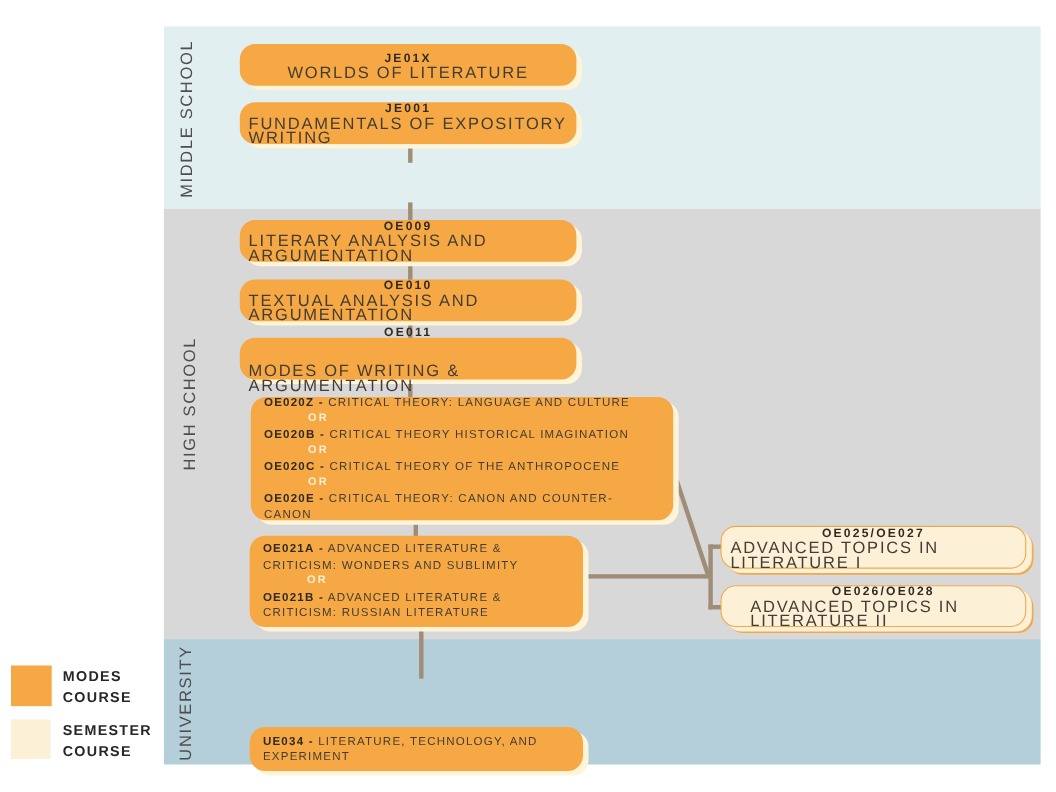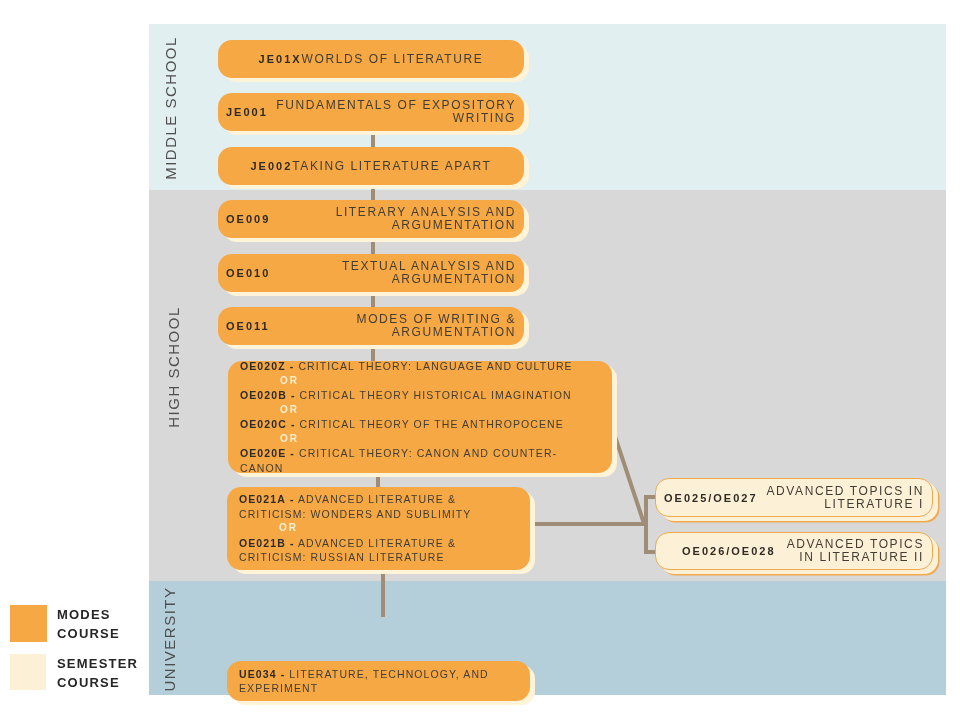--- a/index.html
+++ b/index.html
@@ -11,29 +11,29 @@
   .band-hs{top:190px;height:391px;background:#d8d8d8;}
   .band-un{top:581px;height:114px;background:#b4ceda;}
 
   .vlabel{position:absolute;transform:translate(-50%,-50%) rotate(-90deg);
           white-space:nowrap;font-size:15px;letter-spacing:1.5px;color:#4e4e4e;}
 
   .line{position:absolute;background:#a08d77;}
 
   .box{position:absolute;background:#f6a845;border-radius:14px;
        box-shadow:5px 4px 0 #fff3d8;box-sizing:border-box;}
-  .box.centered{display:flex;flex-direction:row;align-items:center;
-                justify-content:center;text-align:right;padding:2px 8px;}
+  .box.centered{display:flex;flex-direction:column;align-items:center;
+                justify-content:center;text-align:left;padding:2px 8px;}
   .box.leftal{display:flex;flex-direction:column;justify-content:center;
               padding:6px 12px;text-align:left;}
   .box.cream{background:#fcf1d7;border:1.5px solid #f1a94e;
              box-shadow:5px 4px 0 #fcf1d7, 6.5px 5.5px 0 #f1a94e;}
 
   .code{font-weight:bold;font-size:11px;letter-spacing:2px;color:#2f2b24;line-height:14px;}
-  .title{font-size:12px;letter-spacing:1.6px;color:#433d33;line-height:13px;margin-top:0;}
+  .title{font-size:15px;letter-spacing:1.6px;color:#433d33;line-height:13px;margin-top:0;}
 
   .optline{font-size:10.5px;letter-spacing:1.1px;color:#433d33;line-height:14.5px;}
   .optline .codei{font-weight:bold;color:#2f2b24;}
   .optline .dash{font-weight:bold;color:#2f2b24;}
   .or{font-weight:bold;font-size:10px;letter-spacing:2px;color:#fbefd2;
       line-height:14.5px;padding-left:40px;}
 
   .legend-swatch{position:absolute;}
   .legend-text{position:absolute;left:57px;font-weight:bold;font-size:13px;
                letter-spacing:1.2px;color:#262626;line-height:18.5px;}
@@ -64,24 +64,20 @@
   <div class="line" style="left:644px;top:495px;width:13px;height:4px;"></div>
   <div class="line" style="left:644px;top:550px;width:13px;height:4px;"></div>
 
   <div class="box centered" style="left:218px;top:40px;width:306px;height:38px;">
     <div class="code">JE01X</div>
     <div class="title">WORLDS OF LITERATURE</div>
   </div>
   <div class="box centered" style="left:218px;top:93px;width:306px;height:38px;">
     <div class="code">JE001</div>
     <div class="title">FUNDAMENTALS OF EXPOSITORY WRITING</div>
-  </div>
-  <div class="box centered" style="left:218px;top:147px;width:306px;height:38px;">
-    <div class="code">JE002</div>
-    <div class="title">TAKING LITERATURE APART</div>
   </div>
 
   <div class="box centered" style="left:218px;top:200px;width:306px;height:38px;">
     <div class="code">OE009</div>
     <div class="title">LITERARY ANALYSIS AND ARGUMENTATION</div>
   </div>
   <div class="box centered" style="left:218px;top:254px;width:306px;height:38px;">
     <div class="code">OE010</div>
     <div class="title">TEXTUAL ANALYSIS AND ARGUMENTATION</div>
   </div>

